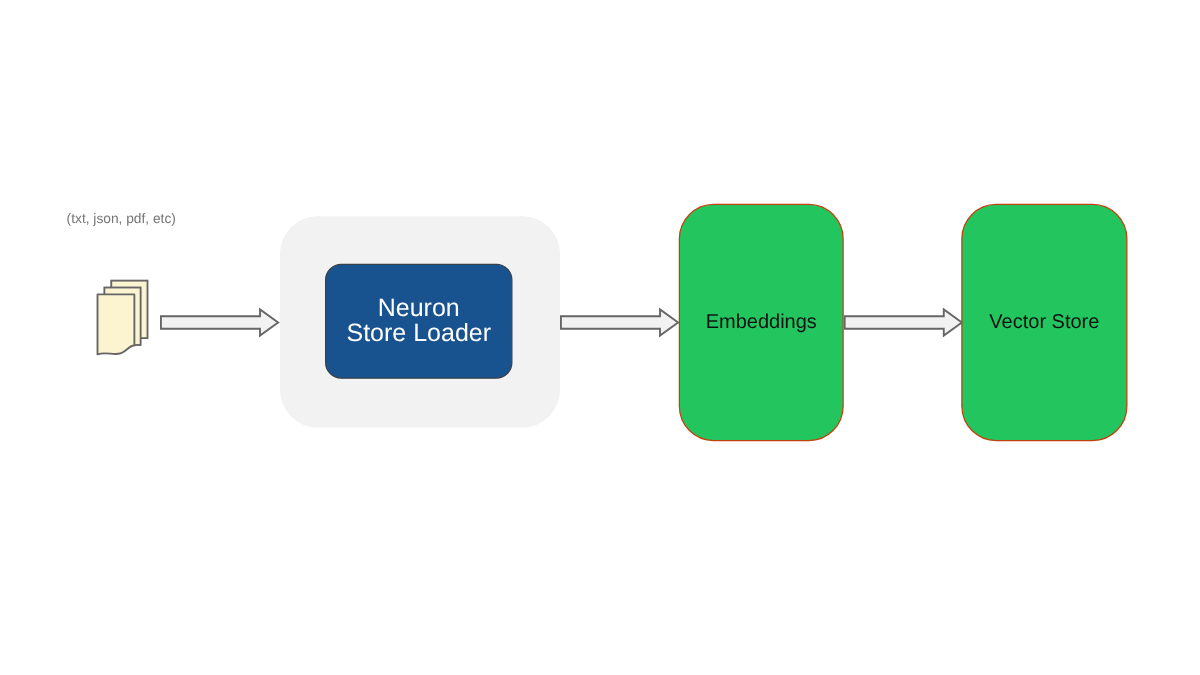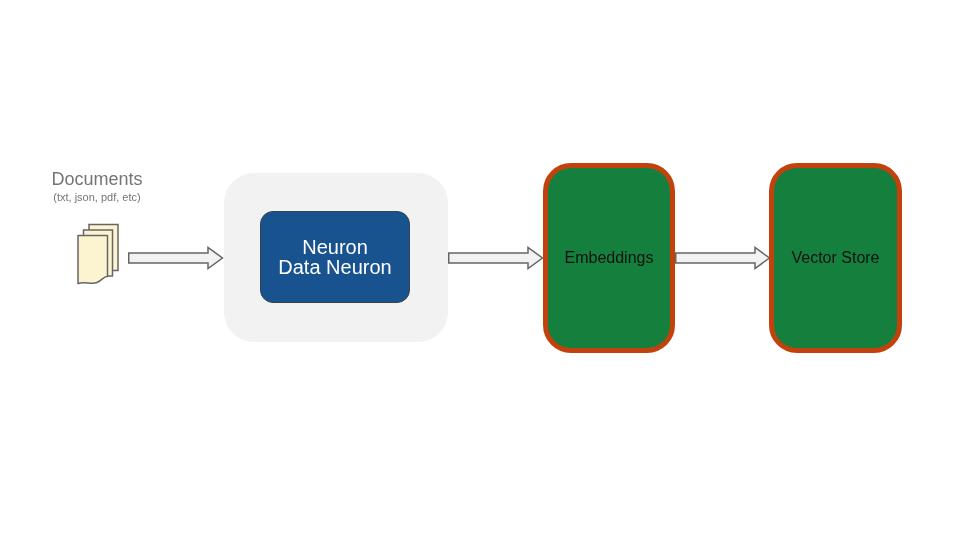--- a/index.html
+++ b/index.html
@@ -86,58 +86,57 @@
     text-align: center;
     box-sizing: border-box;
   }
 
   
   .node {
     position: absolute;
     top: 163px;
     width: 132px;
     height: 190px;
-    background: #15803d;
-    border: 5px solid #c2410c;
+    background: #22c55e;
+    border: 1px solid #c2410c;
     border-radius: 28px;
     display: flex;
     align-items: center;
     justify-content: center;
     color: #111111;
     font-size: 16px;
     text-align: center;
     box-sizing: border-box;
   }
   .node-embeddings { left: 543px; }
   .node-vector-store { left: 769px; width: 133px; text-align: center; }
 </style>
 </head>
 <body>
 
 <div class="canvas">
 
   <div class="doc-group">
-    <div class="doc-label">Documents</div>
     <div class="doc-sublabel">(txt, json, pdf, etc)</div>
   </div>
 
   <svg class="doc-icon" viewBox="0 0 44 64">
     <rect x="13" y="1.5" width="29" height="46" fill="#FCF3D1" stroke="#666666" stroke-width="1.5"></rect>
     <rect x="7.5" y="7" width="29" height="46" fill="#FCF3D1" stroke="#666666" stroke-width="1.5"></rect>
     <path d="M2,12.5 H31.5 V53.5 C28.5,52.5 26,57.5 21,59.5 C15,61.8 9,58 2,60.5 Z" fill="#FCF3D1" stroke="#666666" stroke-width="1.5" stroke-linejoin="round"></path>
   </svg>
 
   <svg class="arrow arrow-1" viewBox="0 0 96 24">
     <polygon points="0.75,7 80,7 80,1.5 94.5,12 80,22.5 80,17 0.75,17" fill="#f2f2f2" stroke="#666666" stroke-width="1.5" stroke-linejoin="miter"></polygon>
   </svg>
 
   <div class="loader-container">
     <div class="loader-box">
       <span>Neuron</span>
-      <span>Data Neuron</span>
+      <span>Store Loader</span>
     </div>
   </div>
 
   <svg class="arrow arrow-2" viewBox="0 0 96 24">
     <polygon points="0.75,7 80,7 80,1.5 94.5,12 80,22.5 80,17 0.75,17" fill="#f2f2f2" stroke="#666666" stroke-width="1.5" stroke-linejoin="miter"></polygon>
   </svg>
 
   <div class="node node-embeddings">
     <span>Embeddings</span>
   </div>

